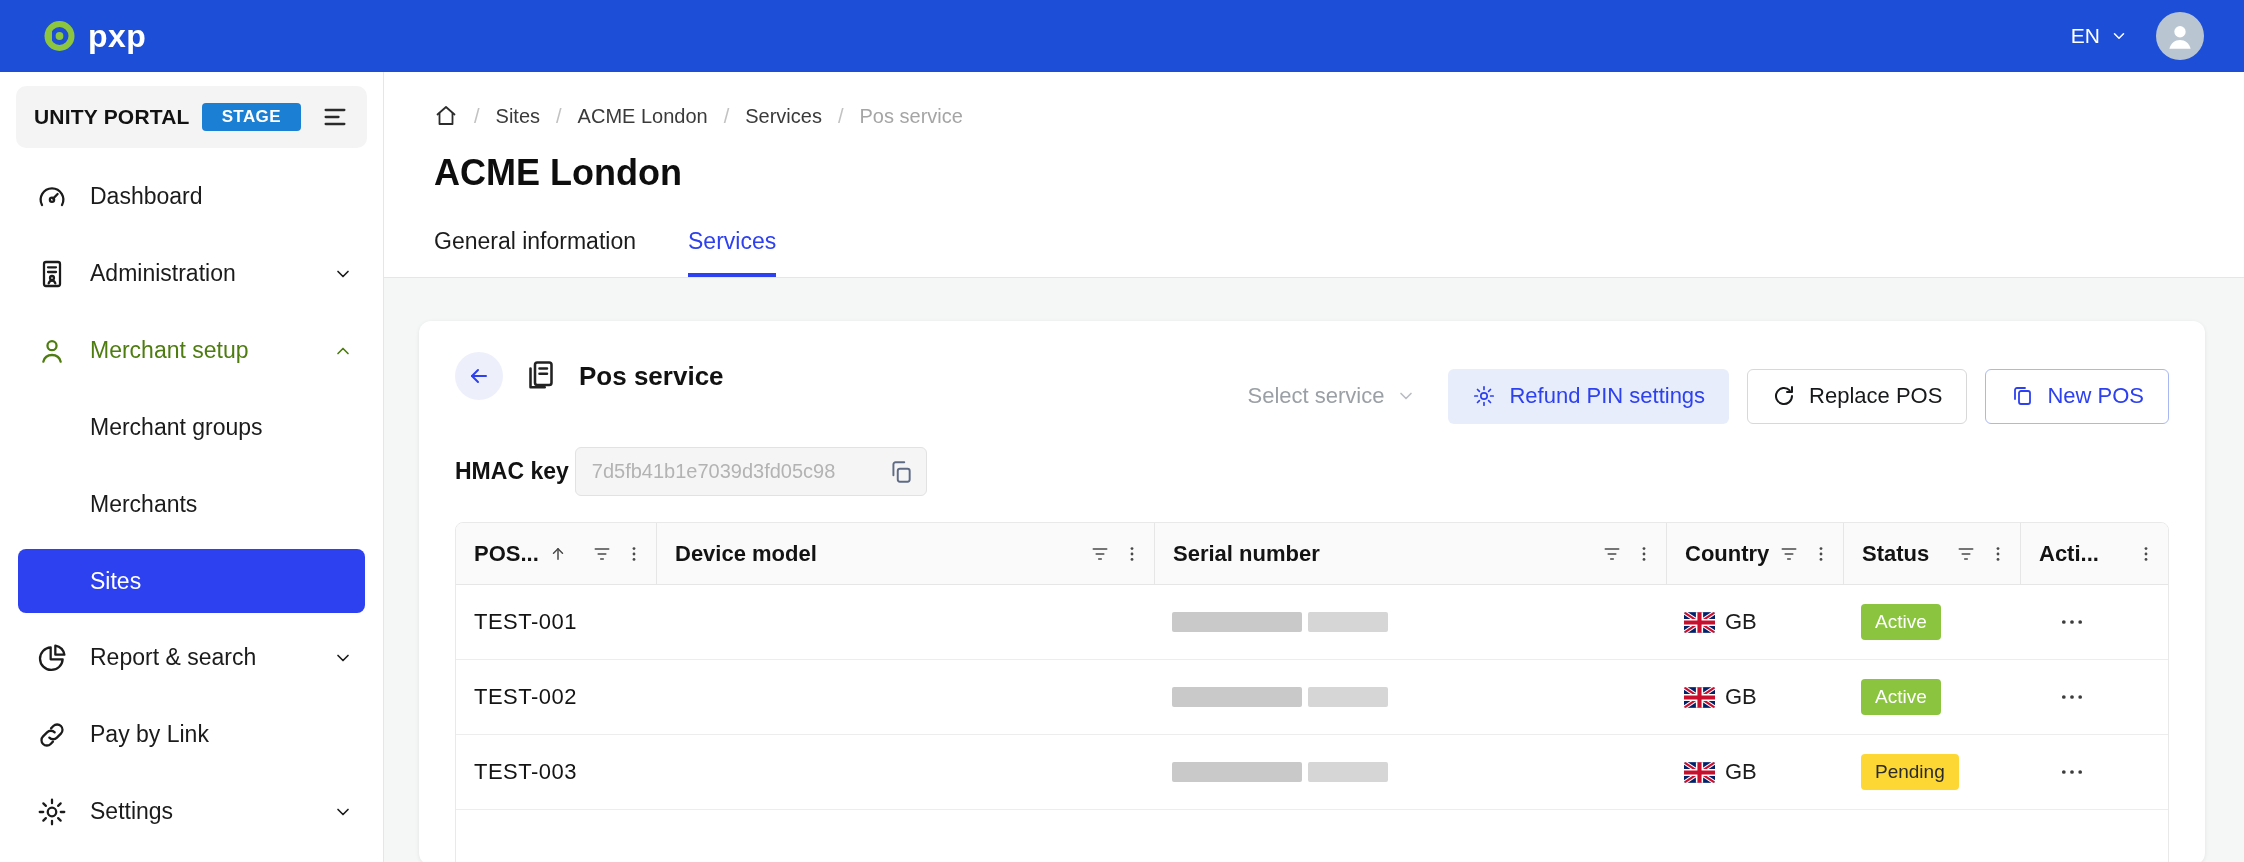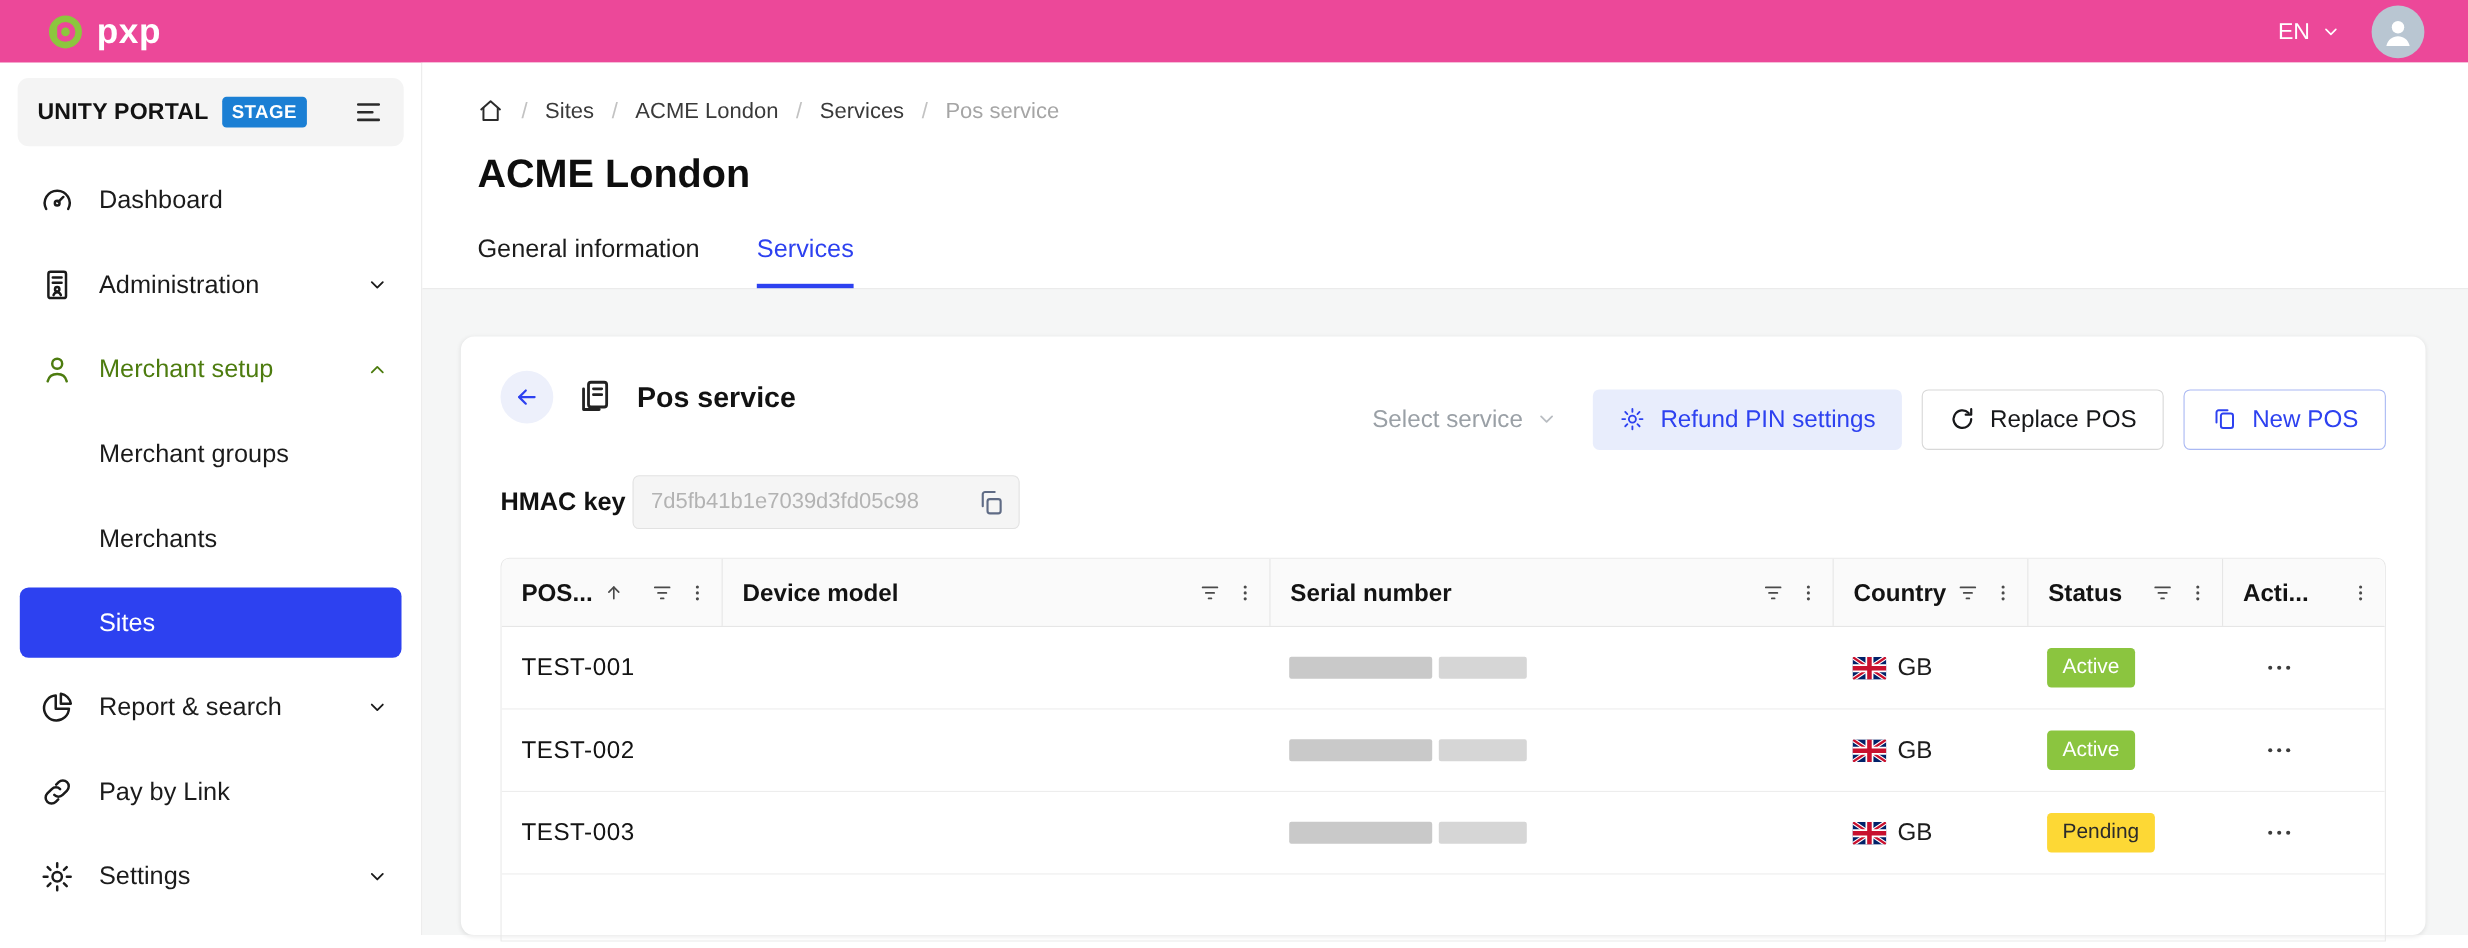--- a/index.html
+++ b/index.html
@@ -1,33 +1,33 @@
 <!DOCTYPE html>
 <html><head>
 <meta charset="utf-8">
 <style>
   * { margin:0; padding:0; box-sizing:border-box; }
   html,body { width:2244px; height:862px; overflow:hidden; font-family:"Liberation Sans", sans-serif; background:#fff; }
 
   
-  .topbar { height:57px; background:#ec4899; display:flex; align-items:center; justify-content:space-between; padding:0 40px; }
+  .topbar { height:72px; background:#1d4ed8; display:flex; align-items:center; justify-content:space-between; padding:0 40px; }
   .logo { display:flex; align-items:center; gap:12px; }
   .logo-text { color:#fff; font-size:32px; font-weight:700; letter-spacing:.5px; }
   .topbar-right { display:flex; align-items:center; gap:28px; }
   .lang { display:flex; align-items:center; gap:10px; color:#fff; font-size:21px; cursor:pointer; }
   .avatar { width:48px; height:48px; border-radius:50%; background:#b9c6d2; display:flex; align-items:center; justify-content:center; overflow:hidden; cursor:pointer; }
 
   
   .shell { display:flex; height:793px; }
 
   
   .sidebar { width:384px; background:#fff; border-right:1px solid #e6e6e6; flex-shrink:0; padding-top:14px; }
   .sidebar-header { margin:0 16px 10px 16px; background:#f4f4f4; border-radius:10px; height:62px; display:flex; align-items:center; padding:0 18px; gap:12px; }
   .brand { font-size:21px; font-weight:700; color:#121212; letter-spacing:.2px; white-space:nowrap; }
-  .env-badge { background:#1b7fd4; color:#fff; font-size:17px; font-weight:700; padding:4px 9px; border-radius:4px; letter-spacing:.4px; }
+  .env-badge { background:#1b7fd4; color:#fff; font-size:17px; font-weight:700; padding:4px 20px; border-radius:4px; letter-spacing:.4px; }
   .collapse-btn { margin-left:auto; color:#2a2a2a; display:flex; cursor:pointer; }
 
   .nav-item { height:77px; display:flex; align-items:center; gap:22px; padding:0 30px 0 36px; font-size:23px; color:#1b1b1b; cursor:pointer; }
   .nav-item .nav-icon { width:32px; height:32px; display:flex; color:#1b1b1b; flex-shrink:0; }
   .nav-item.blue, .nav-item.blue .nav-icon { color:#4d7c0f; }
   .nav-chevron { margin-left:auto; color:inherit; display:flex; }
   .sub-item { height:77px; display:flex; align-items:center; padding-left:90px; font-size:23px; color:#1b1b1b; cursor:pointer; }
   .sub-item.selected { background:#2d41f0; color:#fff; border-radius:8px; margin:6px 18px; height:64px; padding-left:72px; }
 
   

